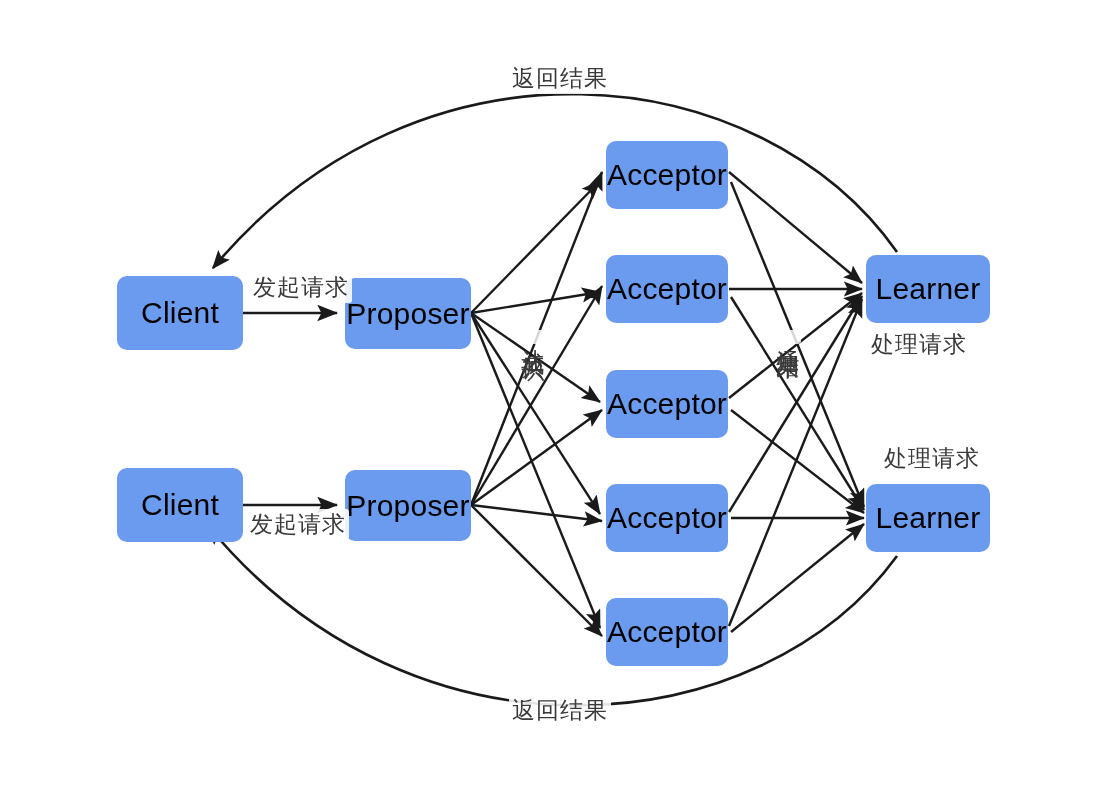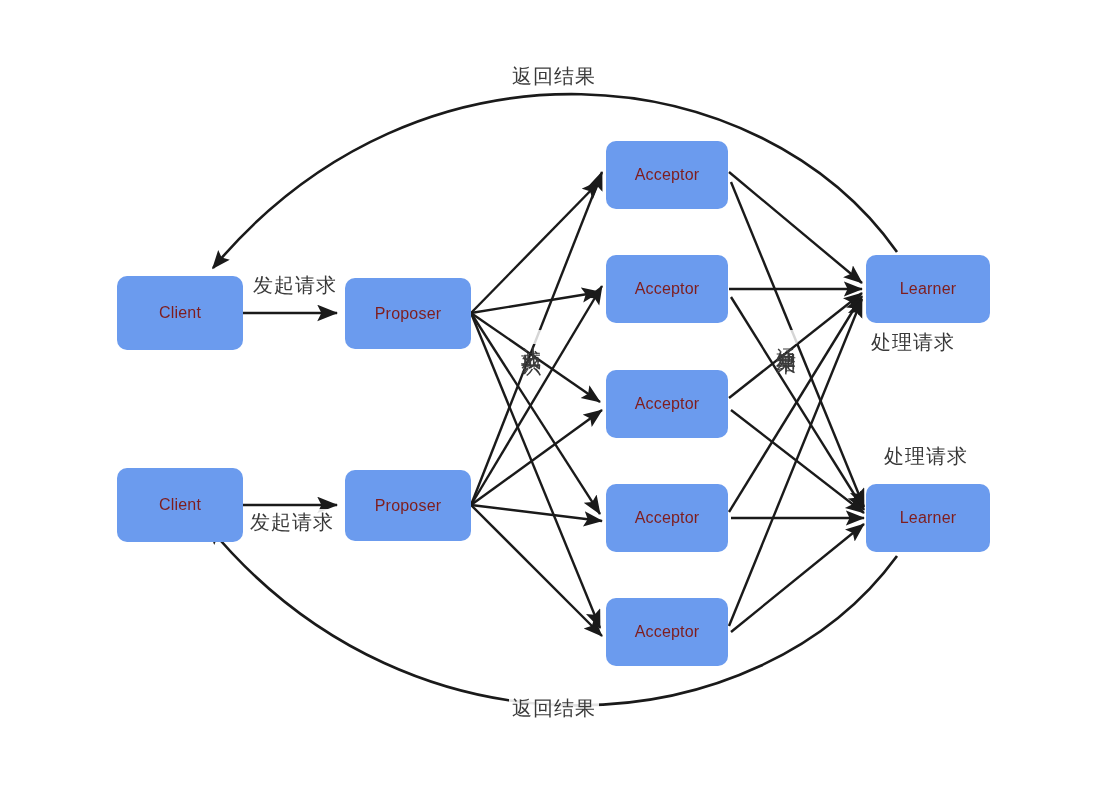--- a/index.html
+++ b/index.html
@@ -23,33 +23,33 @@
     position: absolute;
     left: 0;
     top: 0;
     width: 1118px;
     height: 798px;
   }
   .node {
     position: absolute;
     border-radius: 10px;
     background: #6b9bee;
-    color: #7f1d1d;
+    color: #000000;
     display: flex;
     align-items: center;
     justify-content: center;
-    font-size: 16px;
+    font-size: 30px;
     letter-spacing: 0.2px;
     box-sizing: border-box;
     z-index: 5;
   }
   .edge-label {
     position: absolute;
     color: #3a3a3a;
-    font-size: 20px;
+    font-size: 23px;
     white-space: nowrap;
     z-index: 6;
   }
   .edge-label.cjk {
     font-family: "DejaVu Sans", "Liberation Sans", sans-serif;
     letter-spacing: 1px;
   }
   .edge-label.vertical {
     writing-mode: vertical-rl;
     text-orientation: upright;

